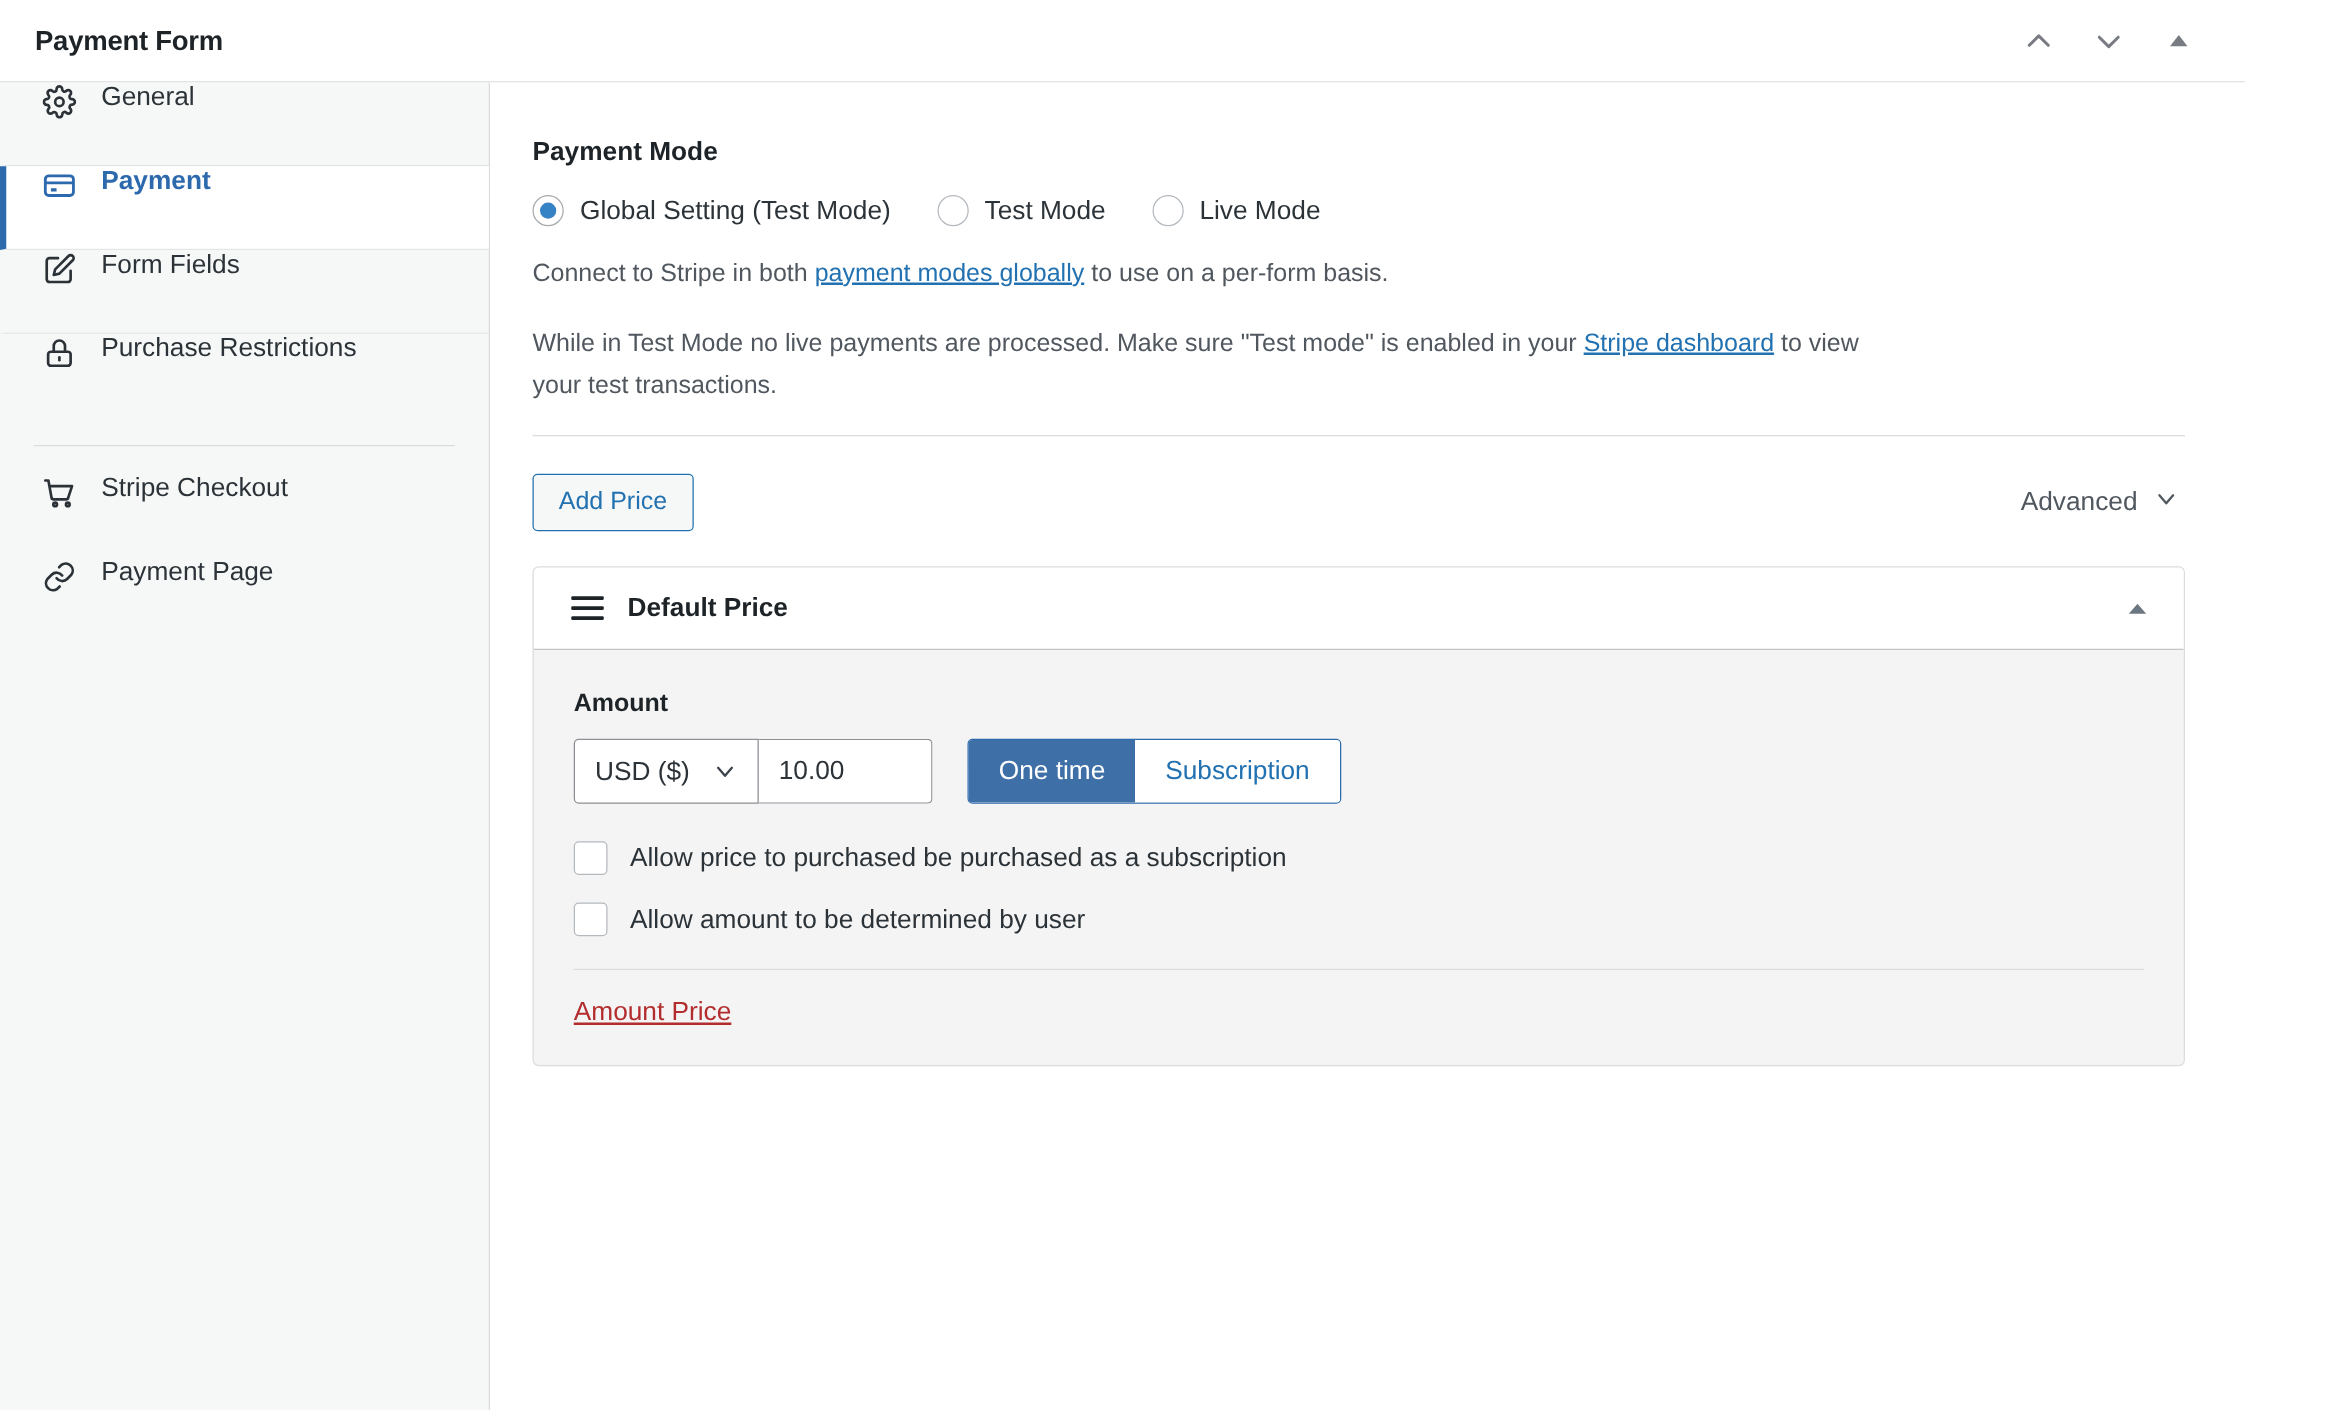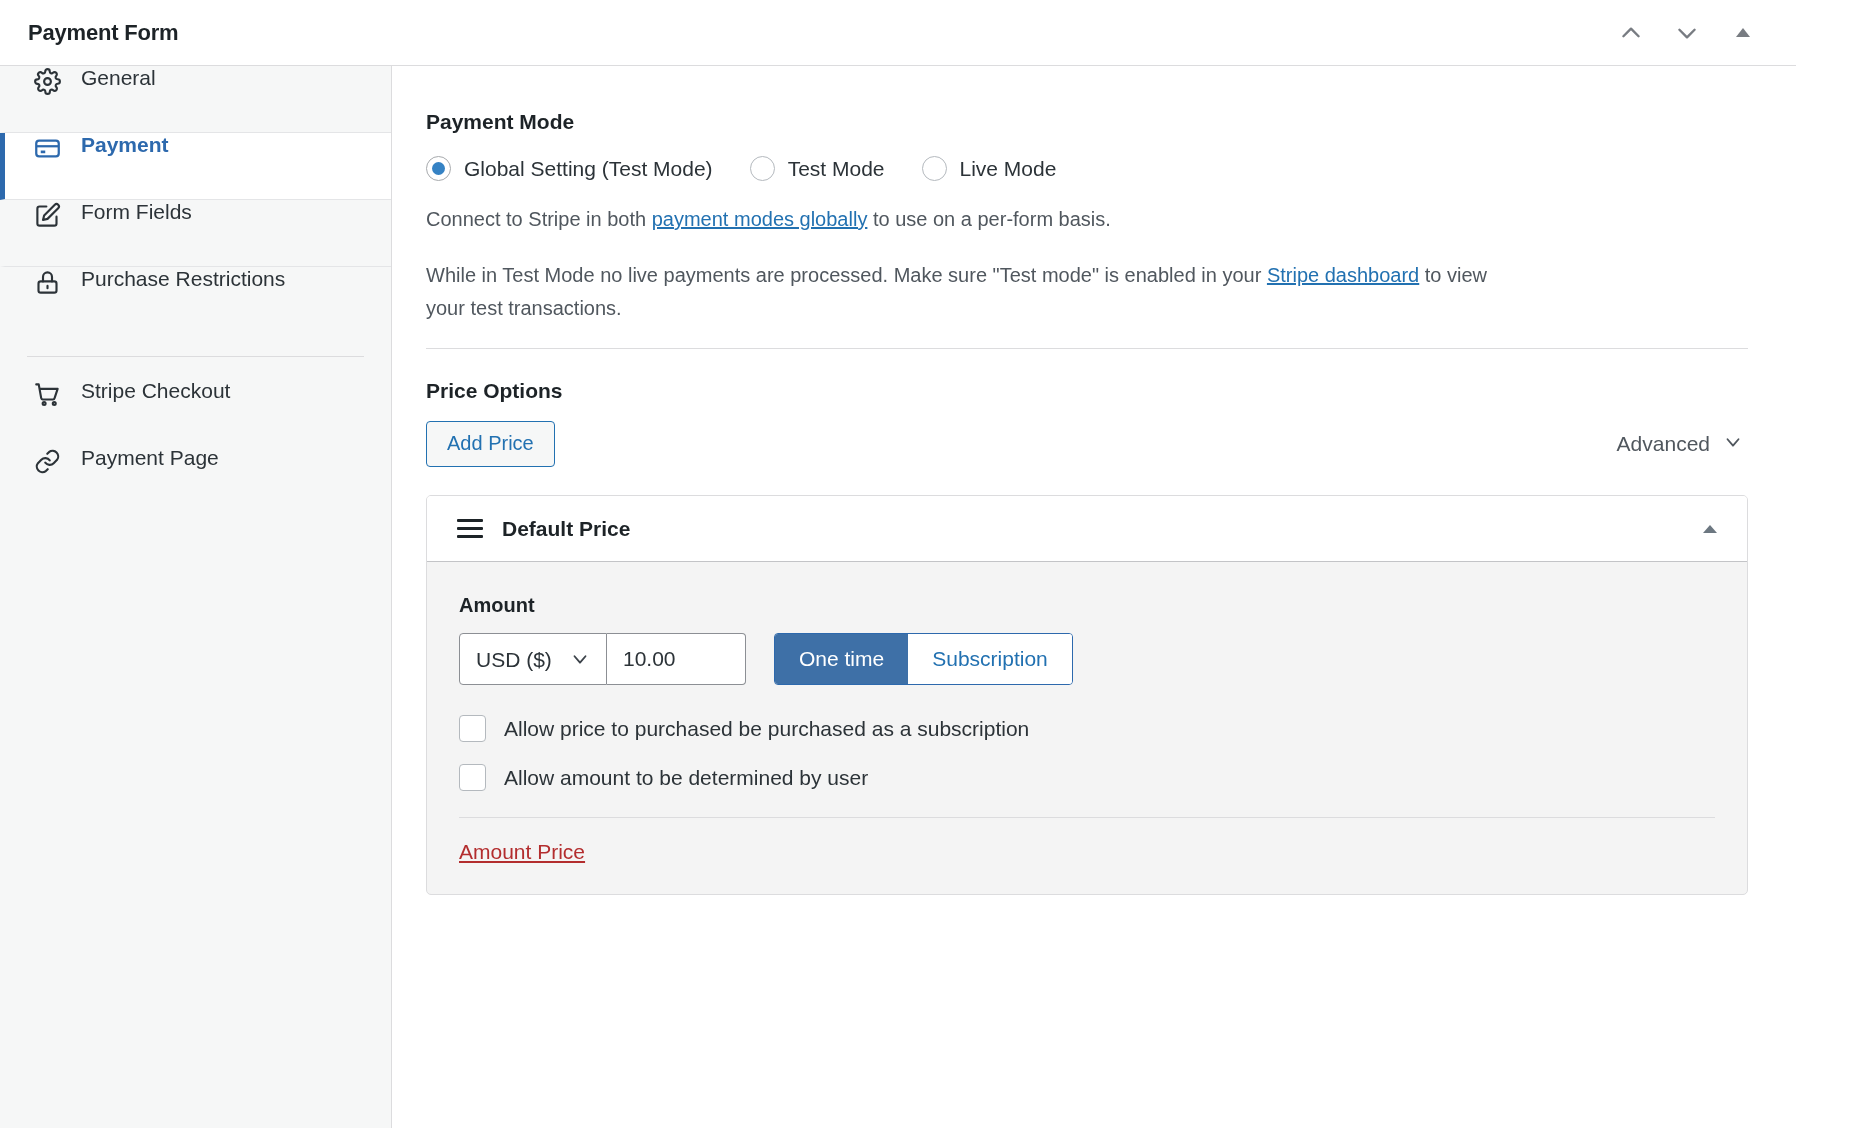--- a/index.html
+++ b/index.html
@@ -336,21 +336,20 @@
           <span class="radio-label">Live Mode</span>
         </label>
       </div>
 
       <p class="para"><span>Connect to Stripe in both </span><a class="link">payment modes globally</a><span> to use on a per-form basis.</span></p>
 
       <p class="para"><span>While in Test Mode no live payments are processed. Make sure "Test mode" is enabled in your </span><a class="link">Stripe dashboard</a><span> to view your test transactions.</span></p>
 
       <hr class="hr">
 
-      <div class="price-head">Price Options</div>
 
       <div class="price-toolbar">
         <button class="btn-secondary">Add Price</button>
         <div class="advanced-toggle">
           <span>Advanced</span>
           <span>
             <svg width="22" height="22" viewBox="0 0 24 24" fill="none" stroke="currentColor" stroke-width="2" stroke-linecap="round" stroke-linejoin="round">
                 <polyline points="6 9 12 16 18 9"></polyline>
               </svg>
           </span>

